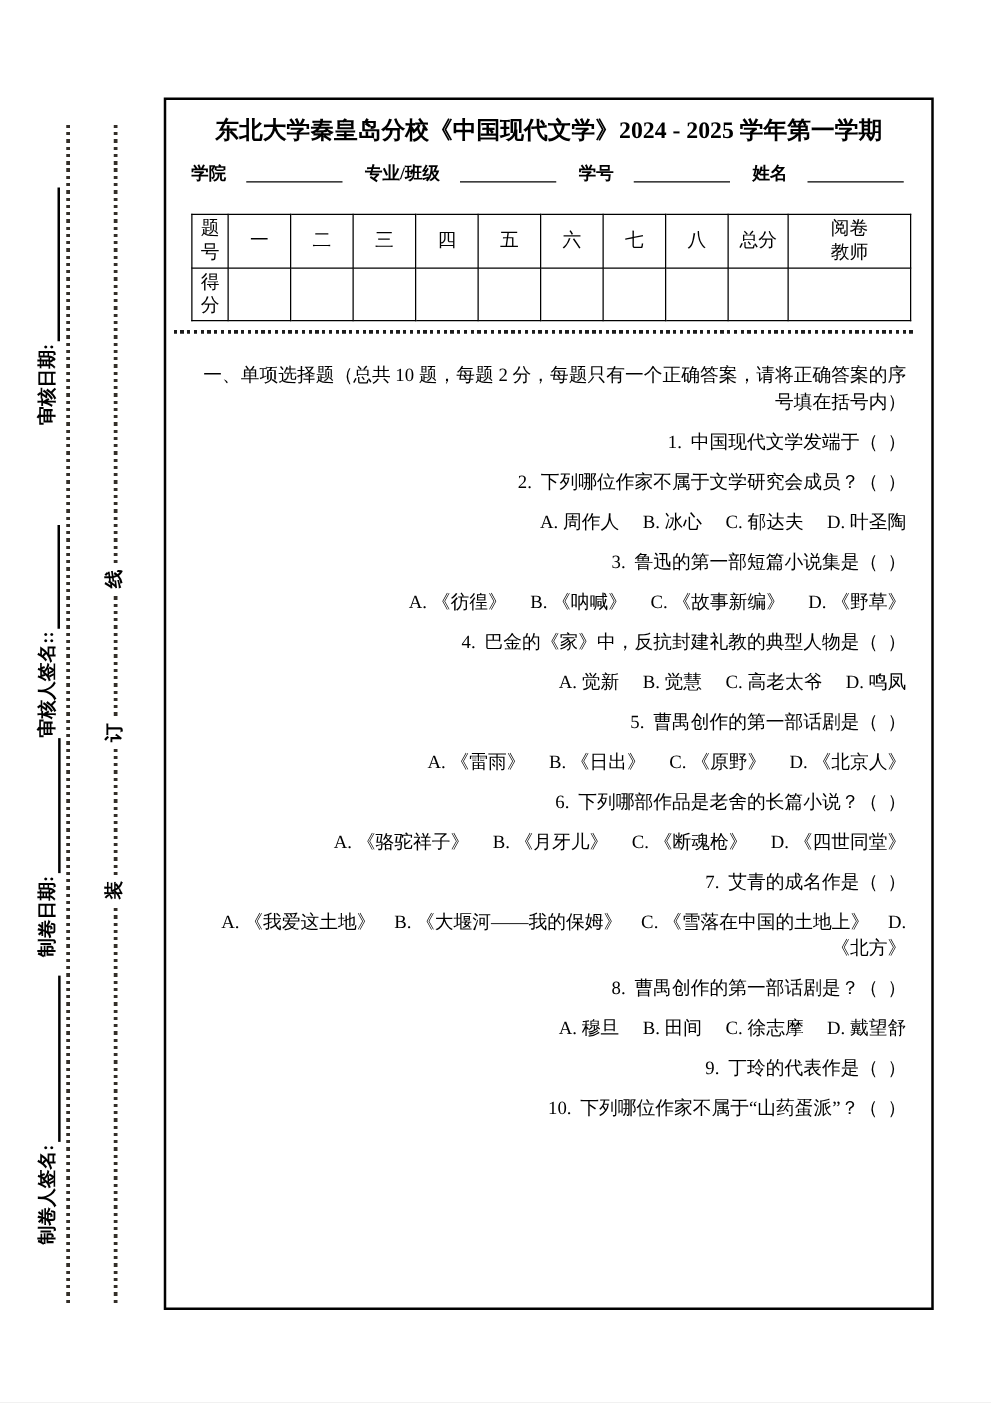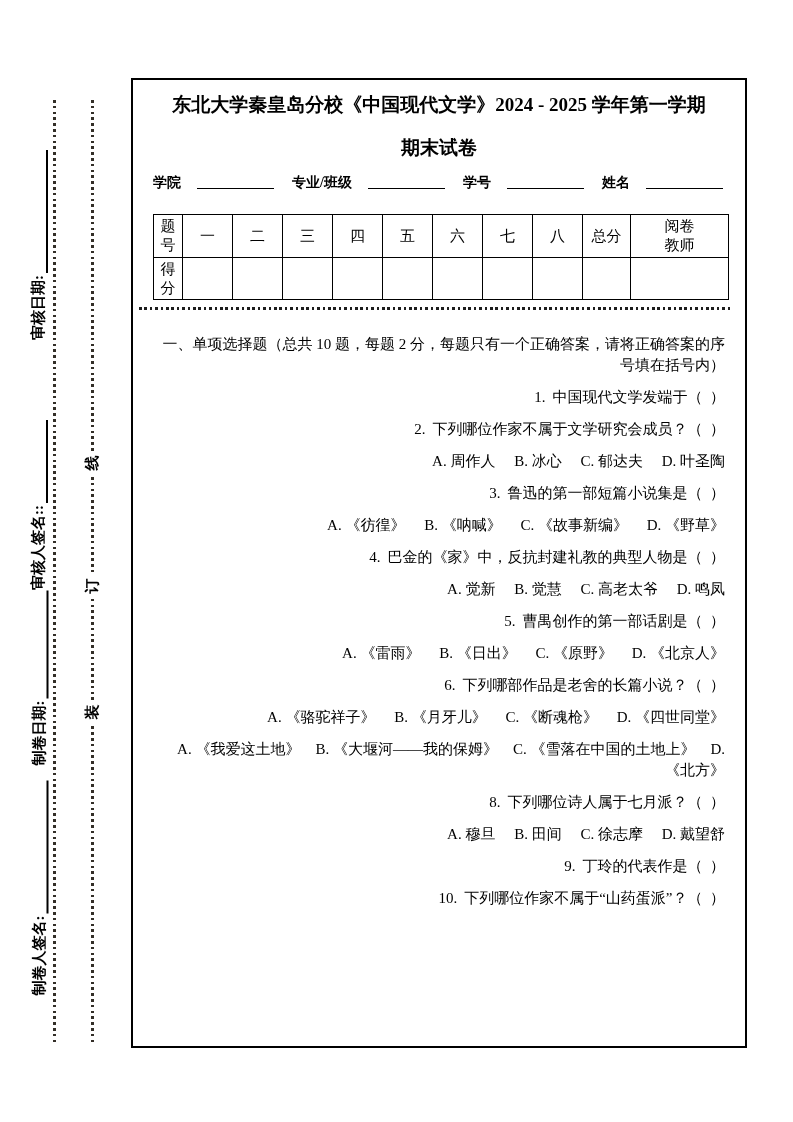--- a/index.html
+++ b/index.html
@@ -157,21 +157,20 @@
     <span class="rot-underline"></span>
   </div>
 
   <span class="bind-char bc1">线</span>
   <span class="bind-char bc2">订</span>
   <span class="bind-char bc3">装</span>
 
   <div class="exam-box">
 
     <h1 class="title-line1">东北大学秦皇岛分校《中国现代文学》2024 - 2025 学年第一学期</h1>
-    <h2 class="title-line2">期末试卷</h2>
 
     <div class="student-row">
       <span class="f-label">学院</span>
       <span class="f-blank"></span>
       <span class="f-label">专业/班级</span>
       <span class="f-blank"></span>
       <span class="f-label">学号</span>
       <span class="f-blank"></span>
       <span class="f-label">姓名</span>
       <span class="f-blank"></span>
@@ -239,23 +238,24 @@
 
       <p><span class="q-num">4.</span><span>巴金的《家》中，反抗封建礼教的典型人物是（  ）</span></p>
       <p>A. 觉新　 B. 觉慧　 C. 高老太爷　 D. 鸣凤</p>
 
       <p><span class="q-num">5.</span><span>曹禺创作的第一部话剧是（  ）</span></p>
       <p>A. 《雷雨》　 B. 《日出》　 C. 《原野》　 D. 《北京人》</p>
 
       <p><span class="q-num">6.</span><span>下列哪部作品是老舍的长篇小说？（  ）</span></p>
       <p>A. 《骆驼祥子》　 B. 《月牙儿》　 C. 《断魂枪》　 D. 《四世同堂》</p>
 
+      <p><span class="q-num">7.</span><span>艾青的成名作是（  ）</span></p>
       <p>A. 《我爱这土地》　B. 《大堰河——我的保姆》　C. 《雪落在中国的土地上》　D. 《北方》</p>
 
-      <p><span class="q-num">8.</span><span>下列哪位诗人属于七月派？（  ）</span></p>
+      <p><span class="q-num">8.</span><span>曹禺创作的第一部话剧是？（  ）</span></p>
       <p>A. 穆旦　 B. 田间　 C. 徐志摩　 D. 戴望舒</p>
 
       <p><span class="q-num">9.</span><span>丁玲的代表作是（  ）</span></p>
 
       <p><span class="q-num">10.</span><span>下列哪位作家不属于“山药蛋派”？（  ）</span></p>
     </div>
   </div>
 
   <div class="page-footer">（第 1 页）</div>
 

